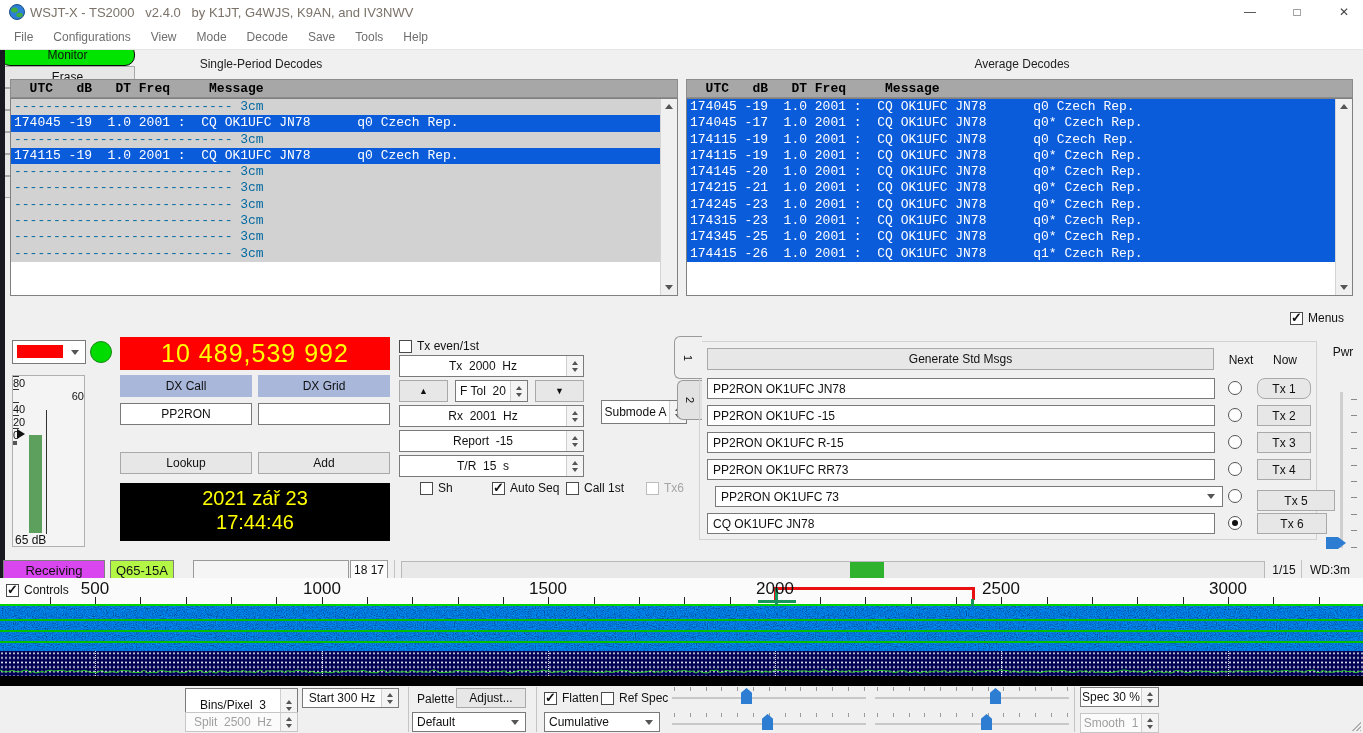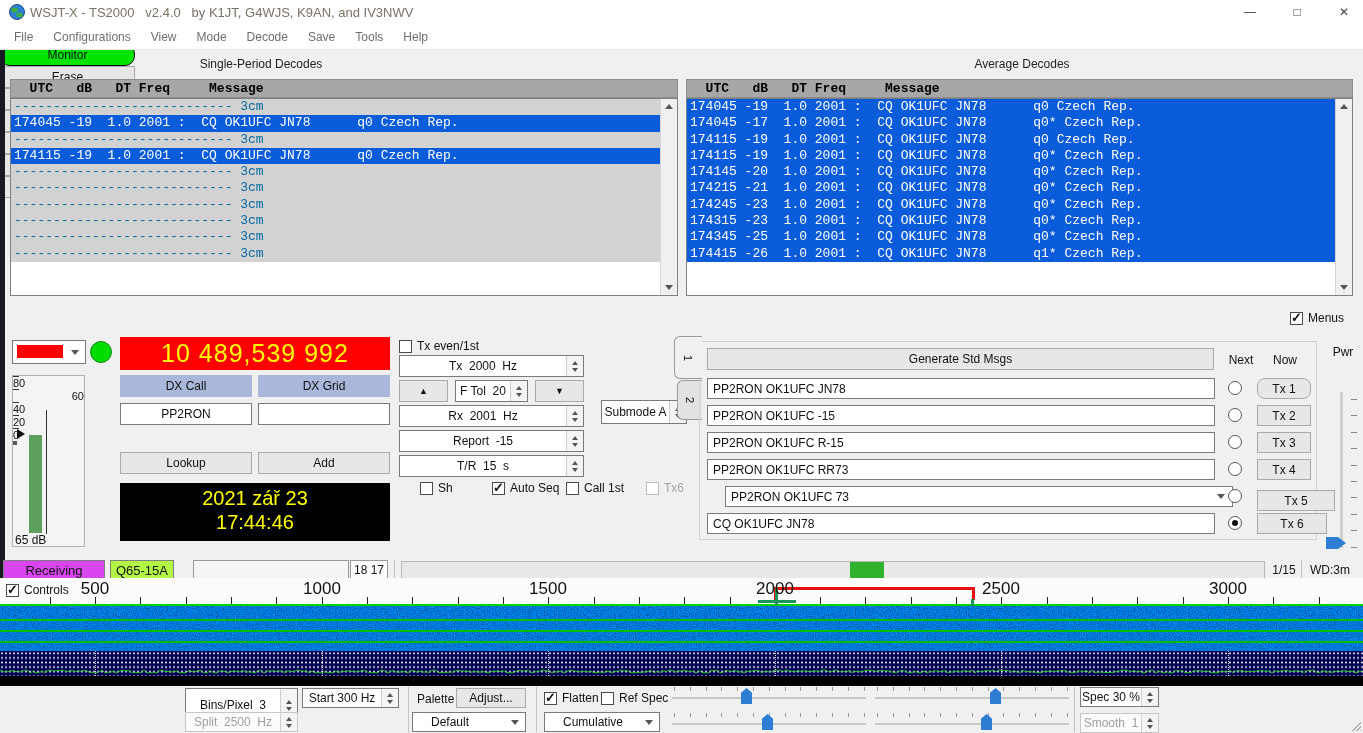--- a/index.html
+++ b/index.html
@@ -35,21 +35,21 @@
 .cbx.dis{color:#a5a5a5}.cbx.dis .box{border-color:#bdbdbd}
 .rad{width:14px;height:14px;border:1px solid #555;border-radius:50%;background:#fff;box-sizing:border-box}
 .rad.on::after{content:"";display:block;width:6px;height:6px;margin:3px;border-radius:50%;background:#111}
 .spin{background:#fff;border:1px solid #7a7a7a;box-sizing:border-box;display:flex;align-items:stretch}
 .sv{flex:1;display:flex;align-items:center;justify-content:center;white-space:pre;font-size:12px}
 .sa{width:16px;border-left:1px solid #cfcfcf;display:flex;flex-direction:column;align-items:center;justify-content:center;gap:3px;background:#f4f4f4}
 .sa .tu{border-left-width:3px;border-right-width:3px;border-bottom-width:4px}
 .sa .td{border-left-width:3px;border-right-width:3px;border-top-width:4px}
 .spin.dis{border-color:#c6c6c6;background:#fbfbfb}.spin.dis .sv{color:#9f9f9f}
 .inbox{background:#fff;border:1px solid #7a7a7a;box-sizing:border-box;display:flex;align-items:center;font-size:12px;padding-left:5px;white-space:pre}
-.dd{background:#fff;border:1px solid #7a7a7a;box-sizing:border-box;display:flex;align-items:center;font-size:12px;padding-left:18px}
+.dd{background:#fff;border:1px solid #7a7a7a;box-sizing:border-box;display:flex;align-items:center;font-size:12px;padding-left:4px}
 .dd .td{margin-left:auto;margin-right:6px}
 .lbl{font-size:12px;white-space:pre}
 .dxlab{background:#a9b7da;display:flex;align-items:center;justify-content:center;font-size:12px;color:#101010}
 .vsep{width:1px;background:#c4c4c4}
 .hhandle{width:11px;height:16px;background:#2d7dd2;clip-path:polygon(50% 0,100% 30%,100% 100%,0 100%,0 30%)}
 .tick{background:#9a9a9a;width:1px;height:4px}
 .freq{background:#ff0000;color:#ffff00;display:flex;align-items:center;justify-content:center;font-size:25px;letter-spacing:1px;font-weight:500;white-space:pre}
 .clock{background:#000;color:#ffff00;text-align:center}
 .tab{border:1px solid #9a9a9a;border-right:none;border-radius:6px 0 0 6px;background:#f0f0f0;display:flex;align-items:center;justify-content:center;font-size:11px}
 .tab span{transform:rotate(90deg)}
@@ -258,21 +258,21 @@
       <div class="btn a" style="left: 557px; top: 36px; width: 54px; height: 21px; border-radius: 8px;">Tx 1</div>
       <div class="inbox a" style="left: 7px; top: 63px; width: 508px; height: 21px;">PP2RON OK1UFC -15</div>
       <div class="rad a" style="left: 528px; top: 66px;"></div>
       <div class="btn a" style="left: 557px; top: 63px; width: 54px; height: 21px;">Tx 2</div>
       <div class="inbox a" style="left: 7px; top: 90px; width: 508px; height: 21px;">PP2RON OK1UFC R-15</div>
       <div class="rad a" style="left: 528px; top: 93px;"></div>
       <div class="btn a" style="left: 557px; top: 90px; width: 54px; height: 21px;">Tx 3</div>
       <div class="inbox a" style="left: 7px; top: 117px; width: 508px; height: 21px;">PP2RON OK1UFC RR73</div>
       <div class="rad a" style="left: 528px; top: 120px;"></div>
       <div class="btn a" style="left: 557px; top: 117px; width: 54px; height: 21px;">Tx 4</div>
-      <div class="inbox a" style="left: 25px; top: 144px; width: 508px; height: 21px;">PP2RON OK1UFC 73<i class="td" style="margin-left: auto; margin-right: 7px;"></i></div>
+      <div class="inbox a" style="left: 15px; top: 144px; width: 508px; height: 21px;">PP2RON OK1UFC 73<i class="td" style="margin-left: auto; margin-right: 7px;"></i></div>
       <div class="rad a" style="left: 528px; top: 147px;"></div>
       <div class="btn a" style="left: 557px; top: 148px; width: 78px; height: 21px;">Tx 5</div>
       <div class="inbox a" style="left: 7px; top: 171px; width: 508px; height: 21px;">CQ OK1UFC JN78</div>
       <div class="rad a on" style="left: 528px; top: 174px;"></div>
       <div class="btn a" style="left: 557px; top: 171px; width: 70px; height: 21px; text-align: right;">Tx 6</div>
     </div>
   <div class="a lbl" style="left:1328px;top:345px;width:30px;text-align:center">Pwr</div>
   <div class="a" style="left:1340px;top:392px;width:3px;height:156px;background:#cfcfcf"></div>
   <div class="a" style="left:1326px;top:537px;width:20px;height:12px;background:#2d7dd2;clip-path:polygon(0 0,60% 0,100% 50%,60% 100%,0 100%)"></div>
 

